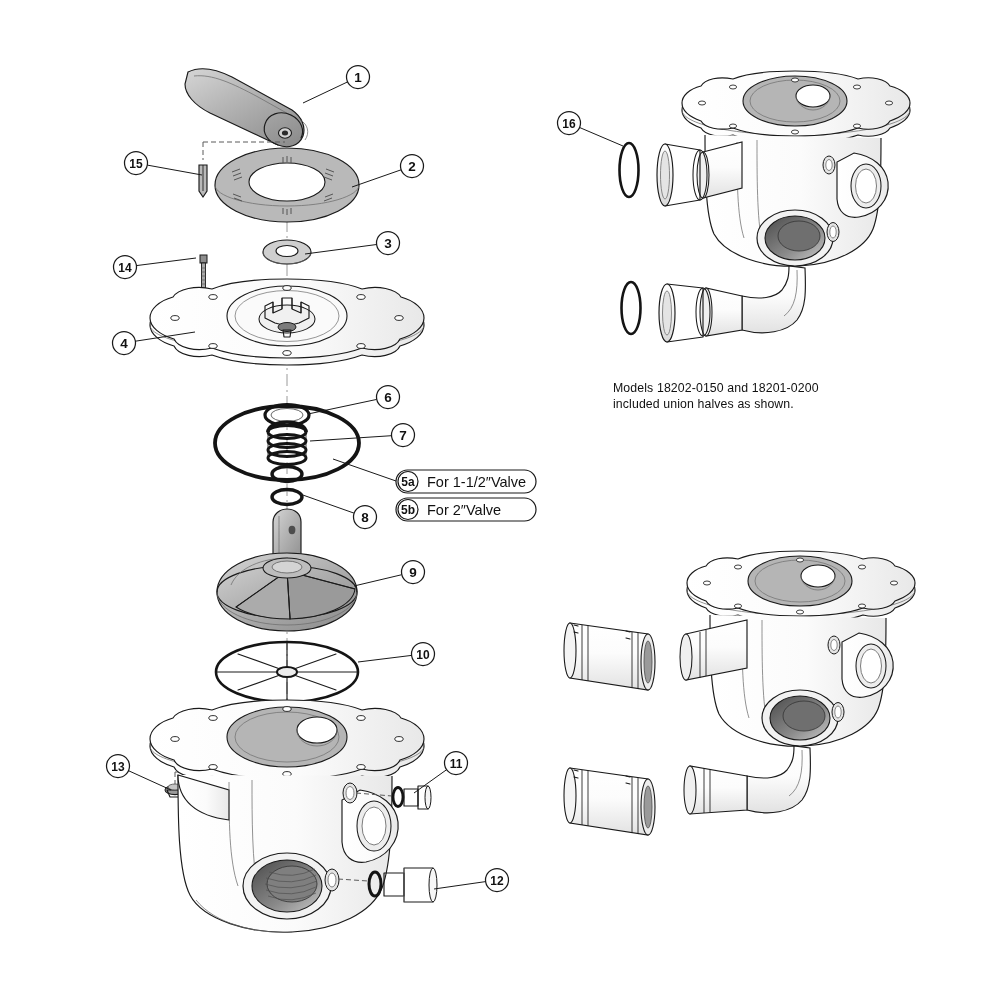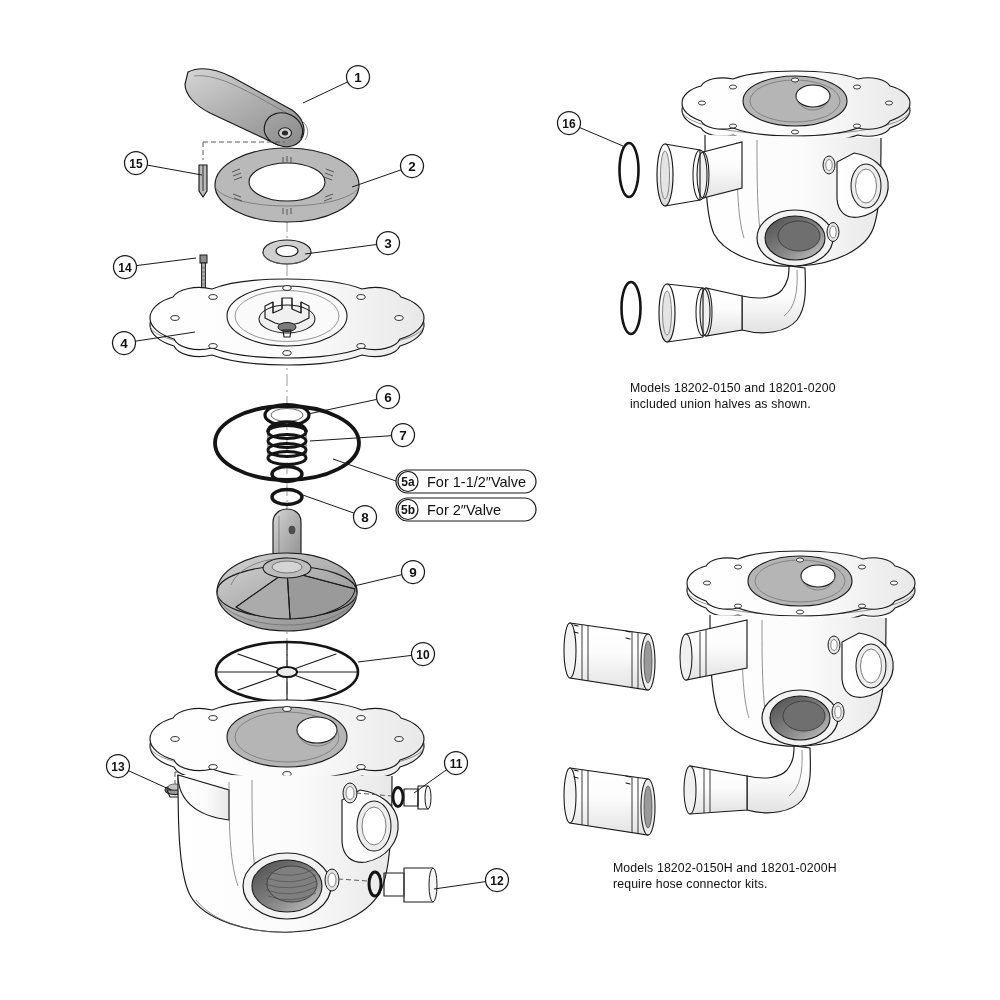--- a/index.html
+++ b/index.html
@@ -16,21 +16,21 @@
 
   .note-block{
     position:absolute;
     font-family:"Liberation Sans", sans-serif;
     font-size:12.3px;
     line-height:15.5px;
     color:#111;
     white-space:pre-line;
     letter-spacing:.01em;
   }
-  #note-union{left:630px;top:381px;}
+  #note-union{left:613px;top:381px;}
   #note-hose{left:613px;top:861px;}
 </style>
 </head>
 <body>
 
 <div id="diagram-root">
 
 <svg id="scene" viewBox="0 0 1000 1000" xmlns="http://www.w3.org/2000/svg">
   <defs>
     <linearGradient id="gBody" x1="0" y1="0" x2="1" y2="0">
@@ -646,16 +646,14 @@
           <circle cx="408" cy="509.5" r="10" fill="#ffffff" stroke="#1a1a1a" stroke-width="1.2"></circle>
           <text class="bnum-sm" x="408" y="510">5b</text>
           <text class="vtext" x="427" y="510">For 2″Valve</text>
         </g>
       </g>
 </svg>
 
 <div class="note-block" id="note-union">Models 18202-0150 and 18201-0200
 included union halves as shown.</div>
 
-<div class="note-block" id="note-hose">Models 18202-0150H and 18201-0200H
-require hose connector kits.</div>
 
 </div>
 
 </body></html>

